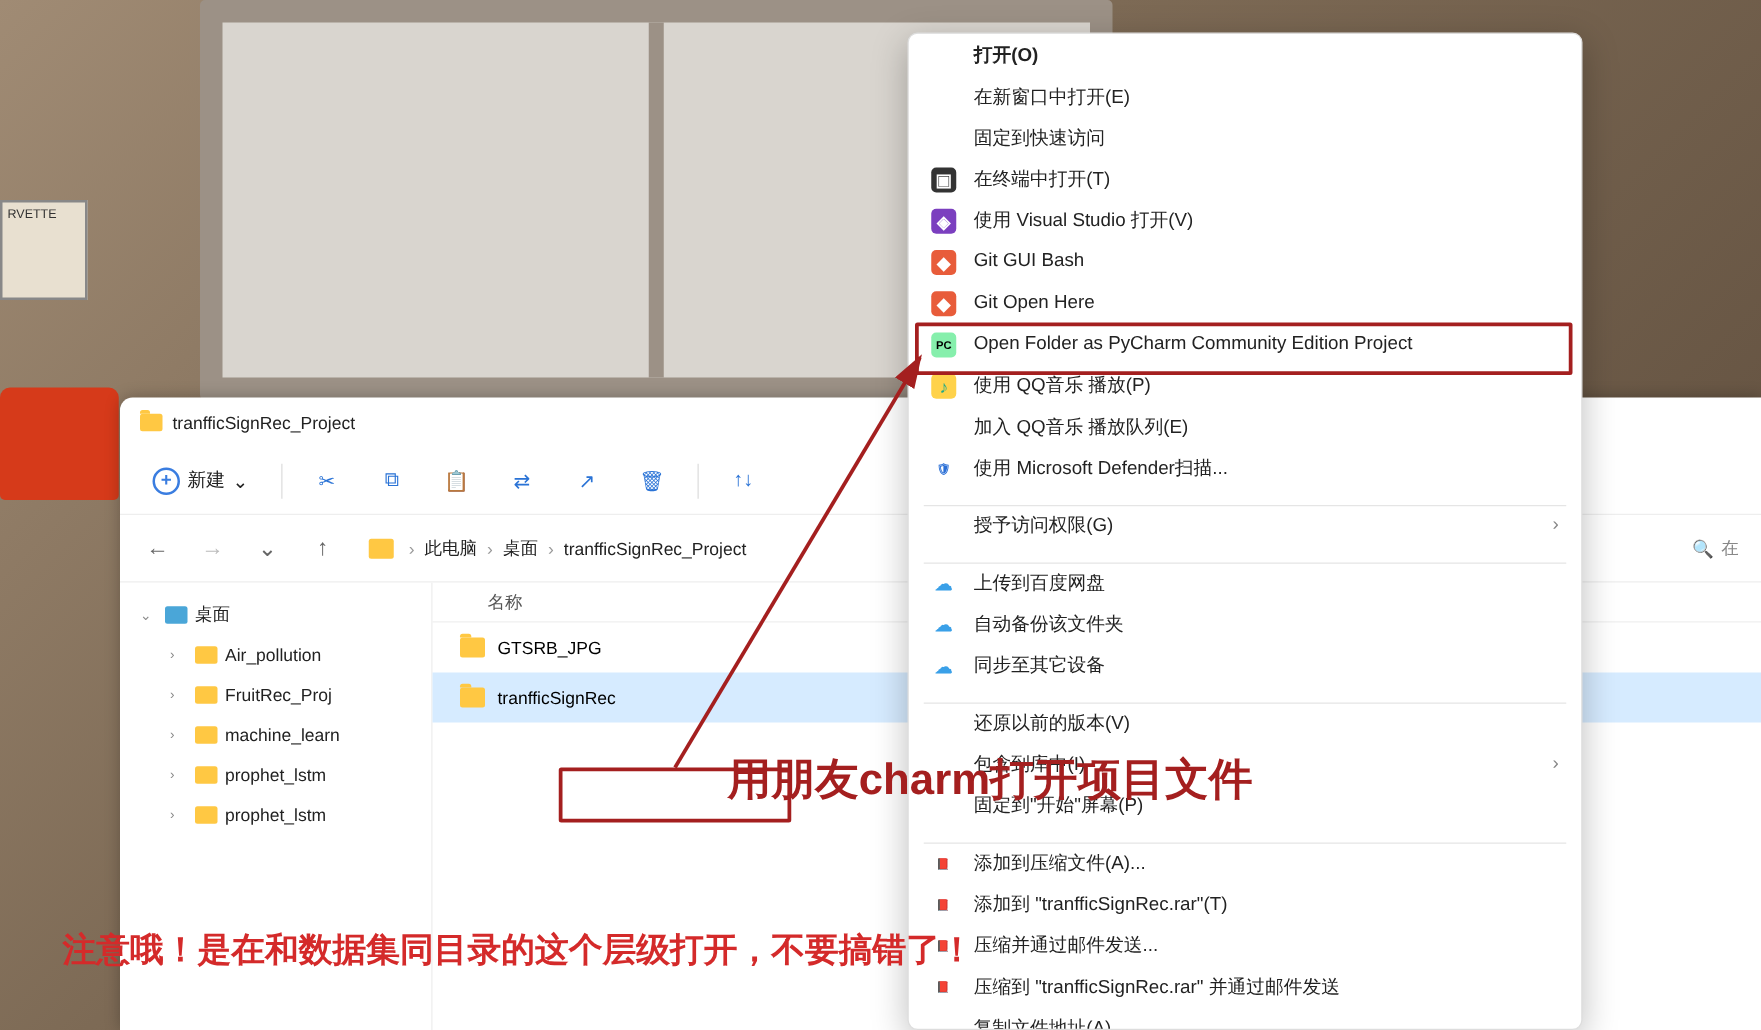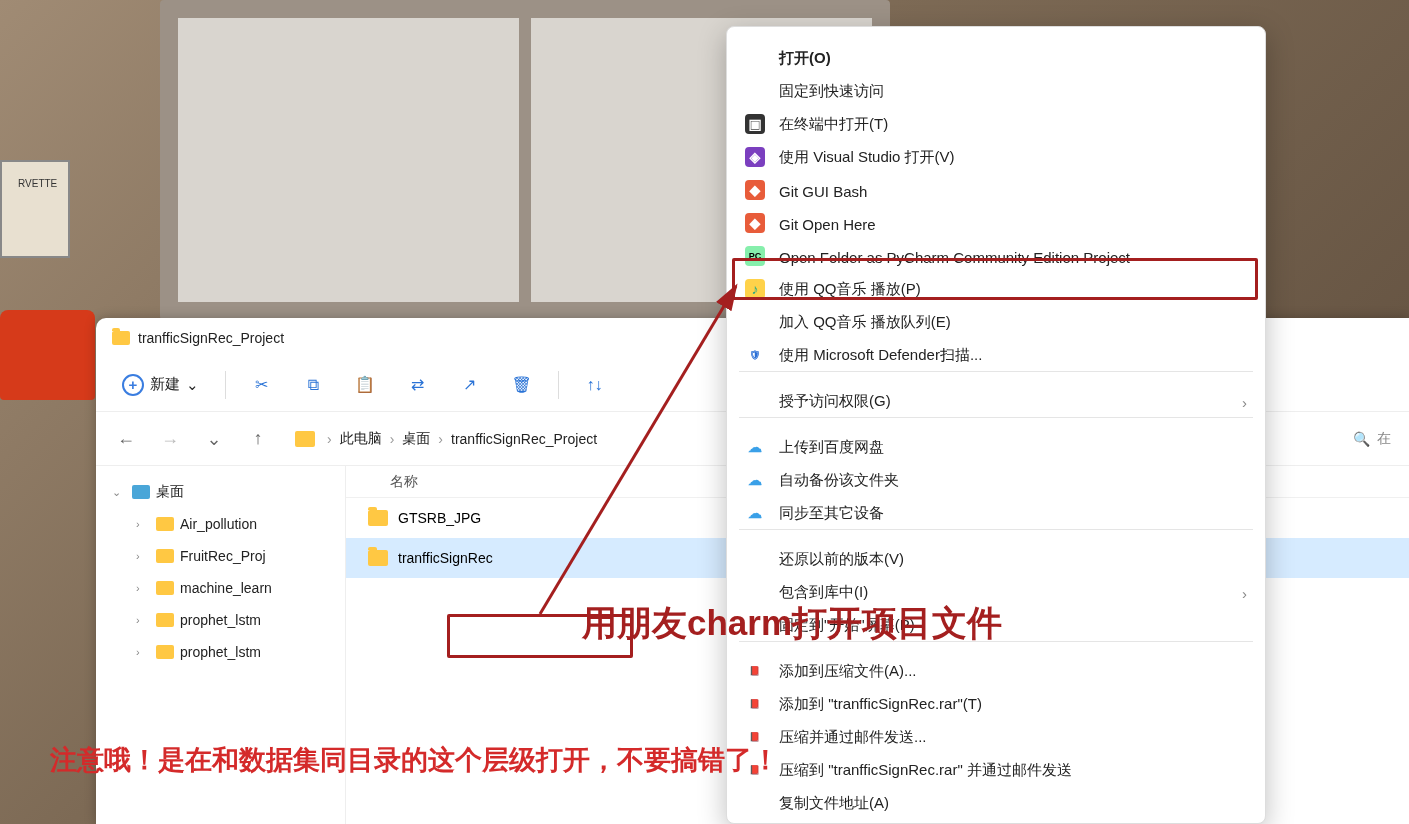--- a/index.html
+++ b/index.html
@@ -1,20 +1,20 @@
 <!DOCTYPE html>
 <html><head>
 <meta charset="utf-8">
 <style>
   *{box-sizing:border-box;margin:0;padding:0;font-family:"Microsoft YaHei","Segoe UI",sans-serif}
   body{width:1409px;height:824px;overflow:hidden;background:#8a7360;position:relative}
   .desktop-bg{position:absolute;inset:0;background:linear-gradient(135deg,#a08b74 0%,#7d6a55 40%,#5b4a3a 100%);}
   .desk-window{position:absolute;left:160px;top:0;width:730px;height:320px;background:#d9d5cf;border:18px solid #9c9186;border-radius:4px}
   .desk-window:before{content:"";position:absolute;left:50%;top:0;bottom:0;width:12px;background:#9c9186;transform:translateX(-50%)}
-  .sign{position:absolute;left:0;top:160px;width:70px;height:98px;background:#e8e0d0;border:2px solid #888;font-size:10px;padding:16px;color:#333;overflow:hidden}
+  .sign{position:absolute;left:0;top:160px;width:70px;height:80px;background:#e8e0d0;border:2px solid #888;font-size:10px;padding:4px;color:#333;overflow:hidden}
   .car{position:absolute;left:0;top:310px;width:95px;height:90px;background:#d63a1a;border-radius:8px 8px 4px 4px}
 
   
   .explorer{position:absolute;left:96px;top:318px;right:0;bottom:0;background:#fff;border-top-left-radius:10px;display:flex;flex-direction:column;box-shadow:0 0 12px rgba(0,0,0,.25)}
   .titlebar{height:40px;display:flex;align-items:center;padding:0 16px;font-size:14px;color:#222}
   .titlebar .ico{width:18px;height:14px;background:#ffc843;border-radius:2px;margin-right:8px;position:relative}
   .titlebar .ico:before{content:"";position:absolute;top:-3px;left:0;width:8px;height:3px;background:#ffc843;border-radius:2px 2px 0 0}
   .toolbar{height:54px;display:flex;align-items:center;padding:0 14px;gap:8px;border-bottom:1px solid #eee}
   .tbtn{width:44px;height:44px;display:flex;align-items:center;justify-content:center;border-radius:6px;color:#2a73d6;cursor:pointer}
   .newbtn{display:flex;align-items:center;gap:6px;padding:0 12px;height:40px;font-size:15px;color:#222;border-radius:6px;cursor:pointer}
@@ -38,21 +38,21 @@
 
   .list{flex:1;font-size:14px}
   .listhdr{height:32px;display:flex;align-items:center;padding-left:44px;color:#555;border-bottom:1px solid #f0f0f0}
   .row{height:40px;display:flex;align-items:center;padding-left:22px;gap:10px;cursor:pointer}
   .row.sel{background:#d6ebff}
   .row .fico{width:20px;height:16px;background:#ffc843;border-radius:2px;flex:none;position:relative}
   .row .fico:before{content:"";position:absolute;top:-3px;left:0;width:9px;height:3px;background:#ffc843;border-radius:2px 2px 0 0}
 
   
   .ctx{position:absolute;left:726px;top:26px;width:540px;bottom:0;background:#fff;border:1px solid #ddd;border-radius:8px;box-shadow:0 8px 28px rgba(0,0,0,.25);padding:8px 0;font-size:15px;color:#222;overflow:hidden}
-  .citem{height:33px;display:flex;align-items:flex-end;padding:0 18px;gap:14px;cursor:pointer;white-space:nowrap}
+  .citem{height:33px;display:flex;align-items:flex-start;padding:0 18px;gap:14px;cursor:pointer;white-space:nowrap}
   .citem.bold{font-weight:700}
   .citem .cico{width:20px;height:20px;flex:none;display:flex;align-items:center;justify-content:center;font-size:14px;border-radius:4px}
   .citem .spacer{width:20px;flex:none}
   .citem .arrow{margin-left:auto;color:#888}
   .csep{height:1px;background:#e5e5e5;margin:6px 12px}
   .highlight-box{position:absolute;border:3px solid #a41f1f;border-radius:2px;pointer-events:none}
 
   
   .anno{position:absolute;font-weight:700;pointer-events:none;white-space:nowrap;font-family:"SimHei","Microsoft YaHei",sans-serif}
   .arrow-line{position:absolute;pointer-events:none}
@@ -185,20 +185,24 @@
 </div>
 
 <div class="ctx">
   <div id="ctx-body">
       <div class="citem bold">
         <span class="spacer"></span>
         <span>打开(O)</span>
       </div>
       <div class="citem">
         <span class="spacer"></span>
+        <span>在新窗口中打开(E)</span>
+      </div>
+      <div class="citem">
+        <span class="spacer"></span>
         <span>固定到快速访问</span>
       </div>
       <div class="citem">
         <span class="cico" style="background:#333;color:#fff;font-size:14px;font-weight:bold">▣</span>
         <span>在终端中打开(T)</span>
       </div>
       <div class="citem">
         <span class="cico" style="background:#7b3fbf;color:#fff;font-size:14px;font-weight:bold">◈</span>
         <span>使用 Visual Studio 打开(V)</span>
       </div>

